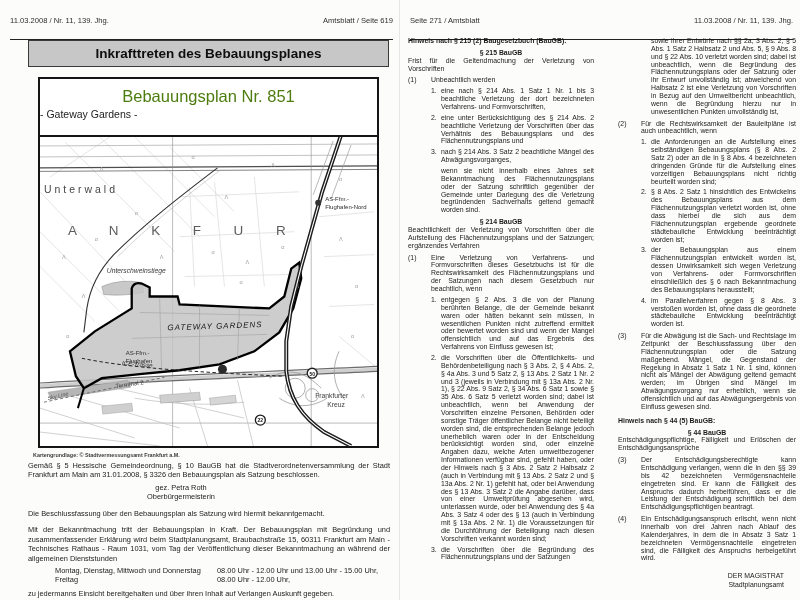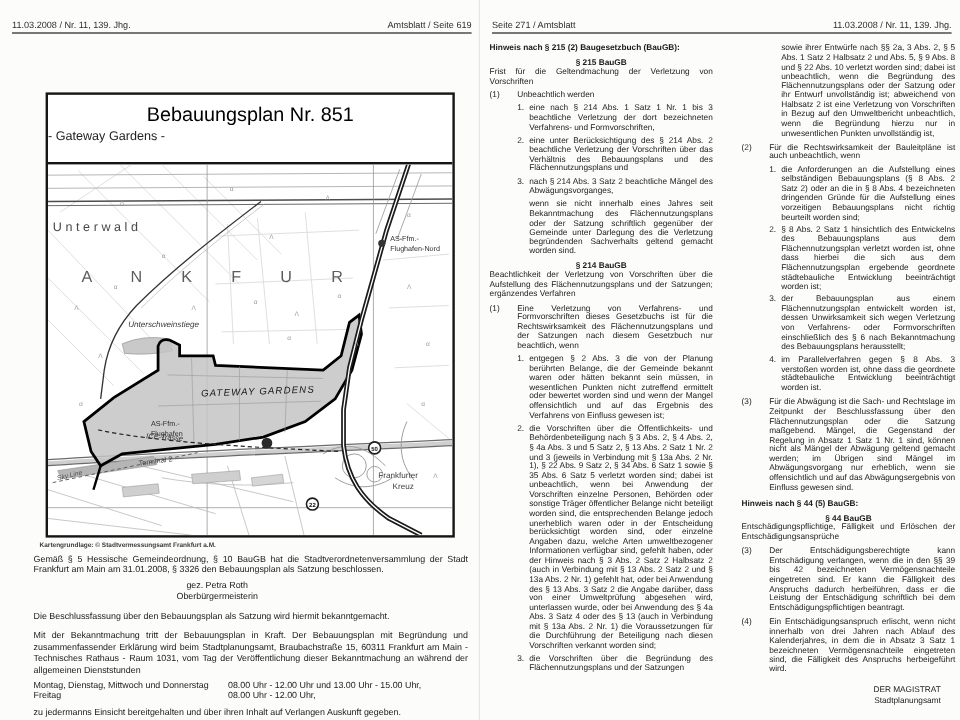--- a/index.html
+++ b/index.html
@@ -2,35 +2,35 @@
 <html><head>
 <meta charset="utf-8">
 <style>
   html,body{margin:0;padding:0}
   body{width:800px;height:600px;background:#fcfcfb;font-family:"Liberation Sans",sans-serif;color:#1b1b1b;position:relative;overflow:hidden}
   .page{position:absolute;top:0;height:600px}
   #left-page{left:0;width:400px}
   #right-page{left:400px;width:400px}
   .page-divider{position:absolute;left:399px;top:0;width:1px;height:600px;background:#e6e6e4}
 
-  .pg-header{position:absolute;top:16px;left:10px;right:7px;display:flex;justify-content:space-between;font-size:7.6px;color:#2e2e2e;border-bottom:1px solid #222;padding-bottom:2px}
+  .pg-header{position:absolute;top:16px;left:10px;right:7px;display:flex;justify-content:space-between;font-size:7.6px;color:#2e2e2e;border-bottom:1px solid #222;padding-bottom:14px}
 
   
   .title-bar{position:absolute;top:40px;left:28px;width:359px;height:25px;background:#c7c7c7;border:1px solid #3a3a3a;display:flex;align-items:center;justify-content:center;font-weight:bold;font-size:13.5px;color:#0e0e0e}
   .map-box{position:absolute;top:77px;left:38px;width:341px;height:371px;border:2px solid #151515;background:#fff;box-sizing:border-box}
-  .map-title{text-align:center;margin-top:8px;font-size:16.5px;color:#000000}
+  .map-title{text-align:center;margin-top:8px;font-size:16.5px;color:#4d7c0f}
   .map-subtitle{text-align:left;margin-top:2px;font-size:10.5px;color:#222}
   .map-canvas{position:absolute;top:56px;left:0;right:0;bottom:0;border-top:2px solid #151515;overflow:hidden}
   .map-canvas svg{display:block;width:100%;height:100%}
   .map-caption{position:absolute;top:452px;left:33px;font-size:5.4px;font-weight:bold;color:#3c3c3c}
   .lp-text{position:absolute;top:461px;left:28px;width:362px;font-size:7.4px;line-height:1.27;color:#1b1b1b}
   .lp-text .just{text-align:justify}
   .sig-block{text-align:center;padding-right:56px;margin-top:3px;line-height:1.3}
   .mt{margin-top:7px}
-  .sched{margin-top:3px;}
+  .sched{margin-top:3px;margin-left:27px}
   .sched-row{display:flex}
   .sched-days{width:162px}
   .sched-hours{flex:1}
 
   
   .col{position:absolute;top:37px;font-size:6.9px;line-height:1.14;color:#1b1b1b}
   #col1{left:8px;width:186px}
   #col2{left:218px;width:178px}
   .col .blk{position:relative;text-align:justify;margin-top:3px}
   .col .blk:first-child{margin-top:0}
@@ -50,20 +50,23 @@
 <body>
 
 <div class="page-divider"></div>
 
 <div class="page" id="left-page">
   <div class="pg-header">
     <span>11.03.2008 / Nr. 11, 139. Jhg.</span>
     <span>Amtsblatt / Seite 619</span>
   </div>
 
+  <div class="title-bar">
+    <span>Inkrafttreten des Bebauungsplanes</span>
+  </div>
 
   <div class="map-box">
     <div class="map-title">Bebauungsplan Nr. 851</div>
     <div class="map-subtitle">- Gateway Gardens -</div>
     <div class="map-canvas">
       <svg viewBox="0 0 338 310" preserveAspectRatio="none">
 
         <g stroke="#d9d9d9" stroke-width="0.7">
           <line x1="0" y1="55" x2="95" y2="155"></line>
             <line x1="0" y1="95" x2="80" y2="175"></line>

